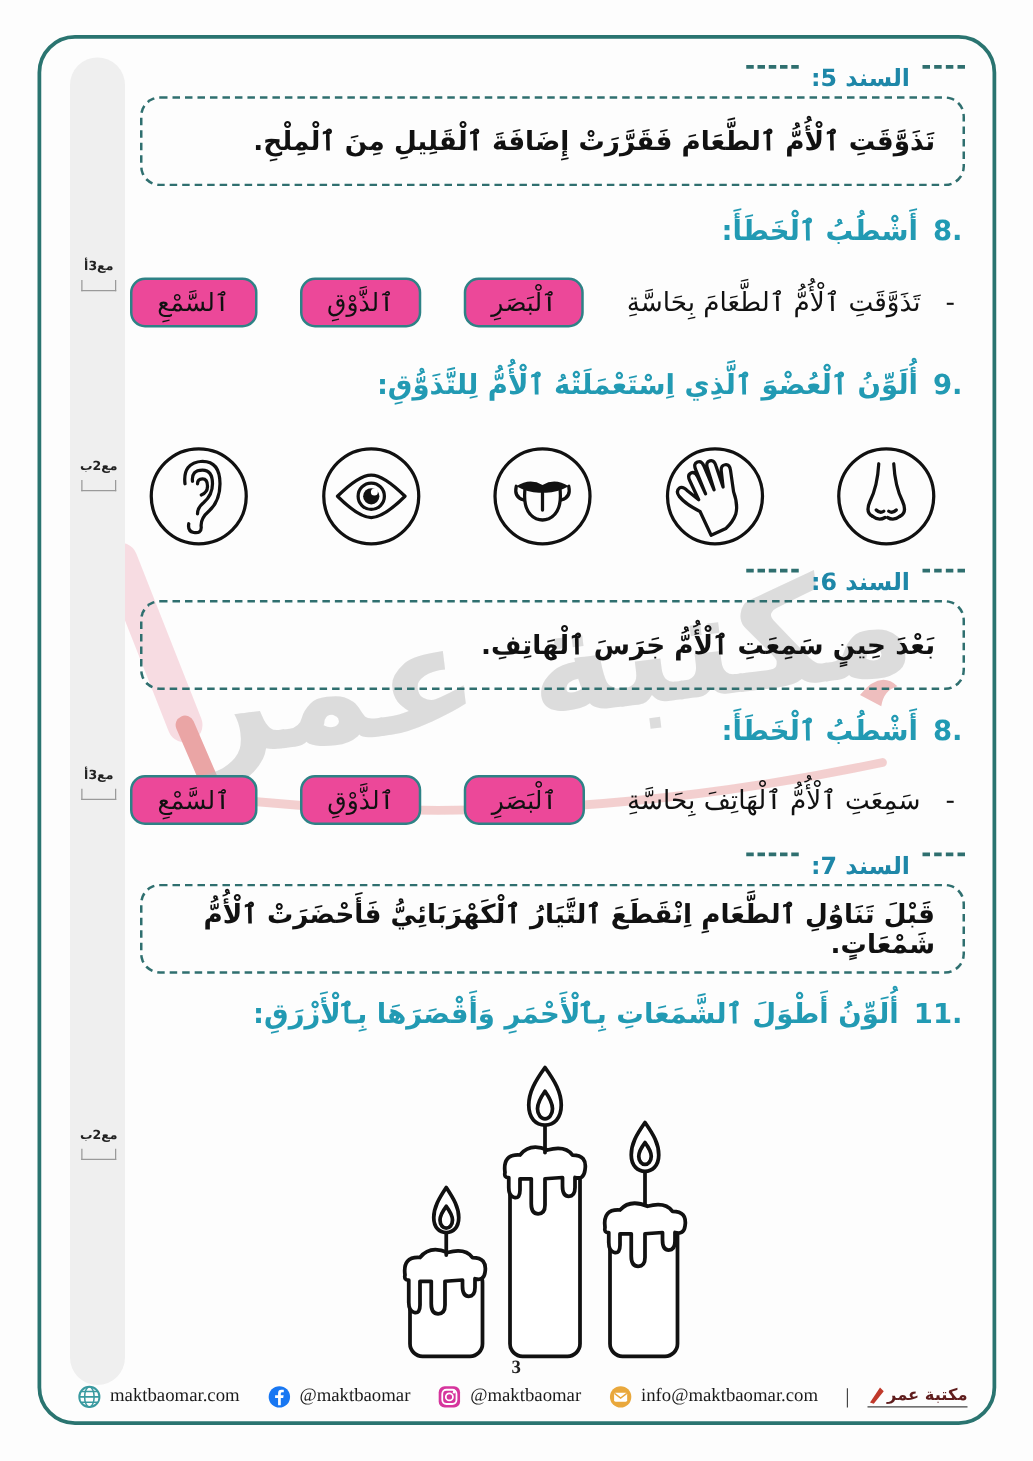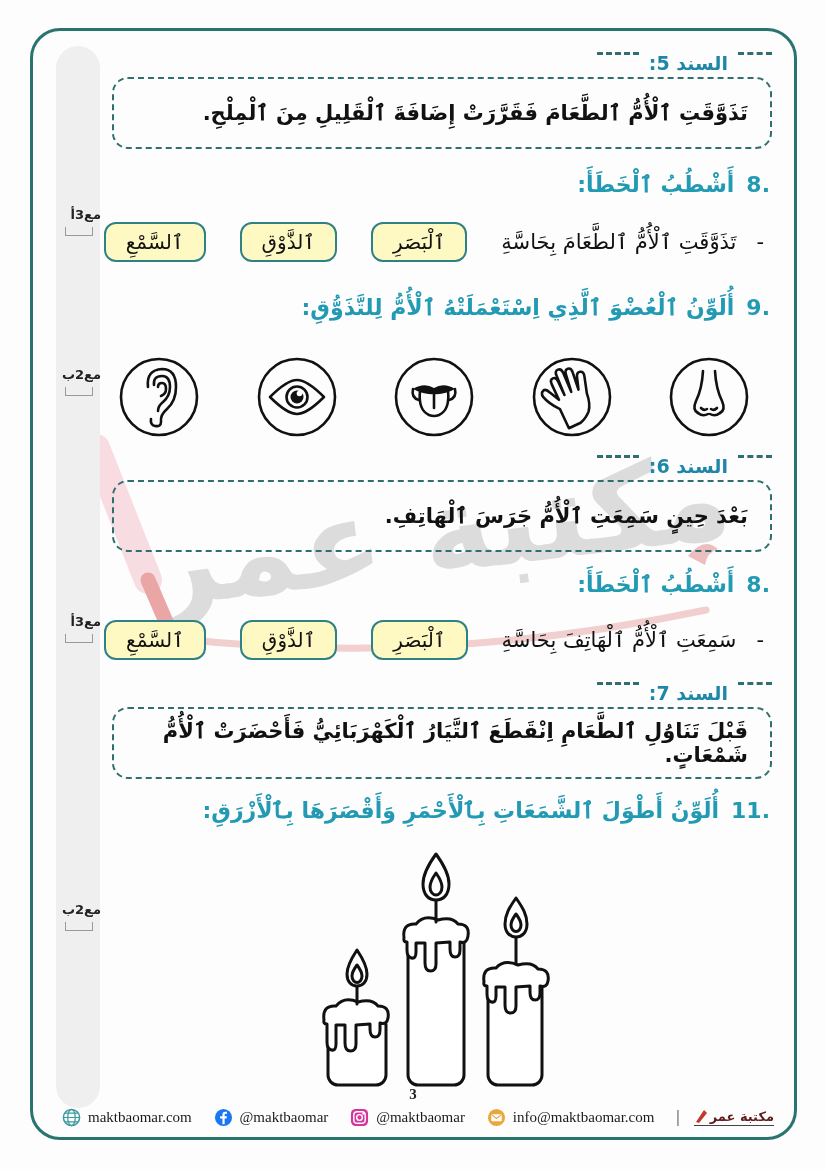--- a/index.html
+++ b/index.html
@@ -17,22 +17,22 @@
   
   .frame{
     position:absolute;left:30px;top:28px;width:761px;height:1106px;z-index:1;
     border:3px solid #2a7470;border-radius:30px;pointer-events:none;
   }
   .strip{
     position:absolute;left:56px;top:46px;width:44px;height:1062px;z-index:1;
     background:#efefef;border-radius:22px;
   }
   .marker{
-    position:absolute;left:57px;width:44px;z-index:2;
-    font-size:13px;font-weight:bold;color:#222;direction:rtl;line-height:1.1;
+    position:absolute;left:57px;width:44px;z-index:2;text-align:center;
+    font-size:10px;font-weight:bold;color:#222;direction:rtl;line-height:1.1;
   }
   .marker .bracket{
     margin:5px auto 0;width:26px;height:8px;
     border:1.5px solid #9a9a9a;border-top:none;
   }
   
   .sanad{position:absolute;left:112px;width:660px;z-index:2;}
   .sanad-head{
     display:flex;direction:rtl;align-items:flex-start;gap:10px;
     color:#1e87a8;font-weight:bold;font-size:19px;
@@ -49,21 +49,21 @@
     position:absolute;right:56px;z-index:2;direction:rtl;display:flex;gap:12px;
     font-size:22px;font-weight:bold;color:#229ab3;align-items:baseline;white-space:nowrap;
   }
   .q-num{direction:ltr;unicode-bidi:isolate;}
   .q-row{
     position:absolute;right:62px;z-index:2;direction:rtl;display:flex;
     align-items:center;gap:20px;font-size:21px;color:#111;white-space:nowrap;
   }
   .opt{
     padding:6px 20px;border:2.5px solid #2e8286;border-radius:12px;
-    font-size:20px;color:#111;background:#fef9c3;margin-right:14px;
+    font-size:20px;color:#111;background:#ec4899;margin-right:14px;
   }
   .senses{
     position:absolute;left:118px;top:356px;width:632px;z-index:2;
     display:flex;justify-content:space-between;direction:ltr;
   }
   .sense{width:82px;height:82px;}
   .candles{position:absolute;left:308px;top:838px;z-index:2;}
   
   .page-num{
     position:absolute;top:1086px;left:0;width:826px;z-index:2;text-align:center;

